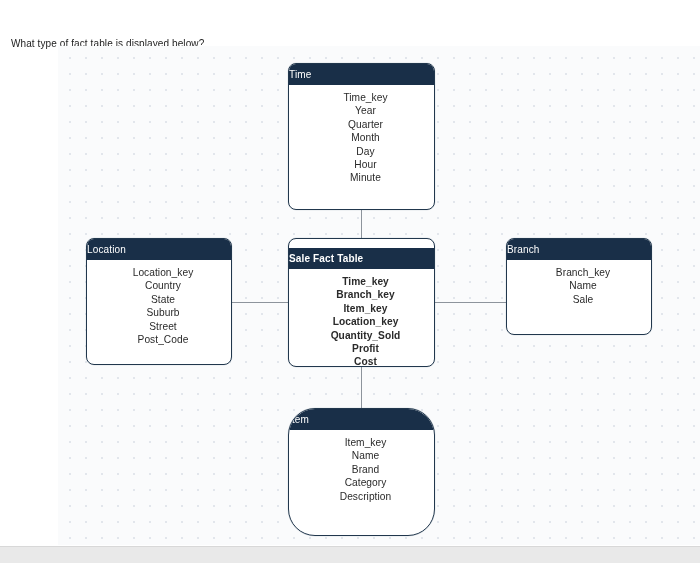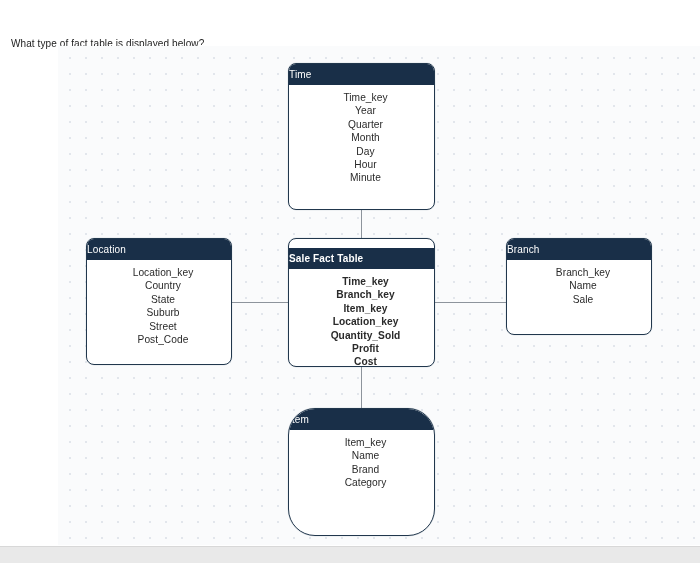--- a/index.html
+++ b/index.html
@@ -162,18 +162,19 @@
     </div>
   </div>
 
   <div class="entity" id="entity-item">
     <div class="entity-header">Item</div>
     <div class="entity-body">
       <div class="entity-field">Item_key</div>
       <div class="entity-field">Name</div>
       <div class="entity-field">Brand</div>
       <div class="entity-field">Category</div>
+      <div class="entity-field">Description</div>
     </div>
   </div>
 
 </div>
 
 <div id="footer-bar"></div>
 
 </body></html>

